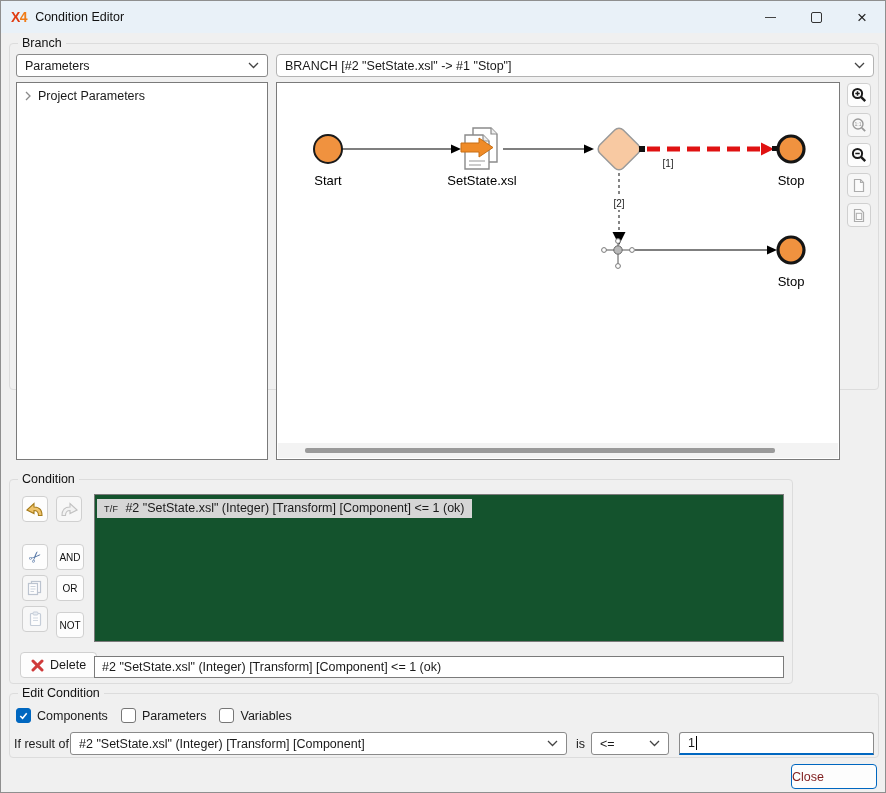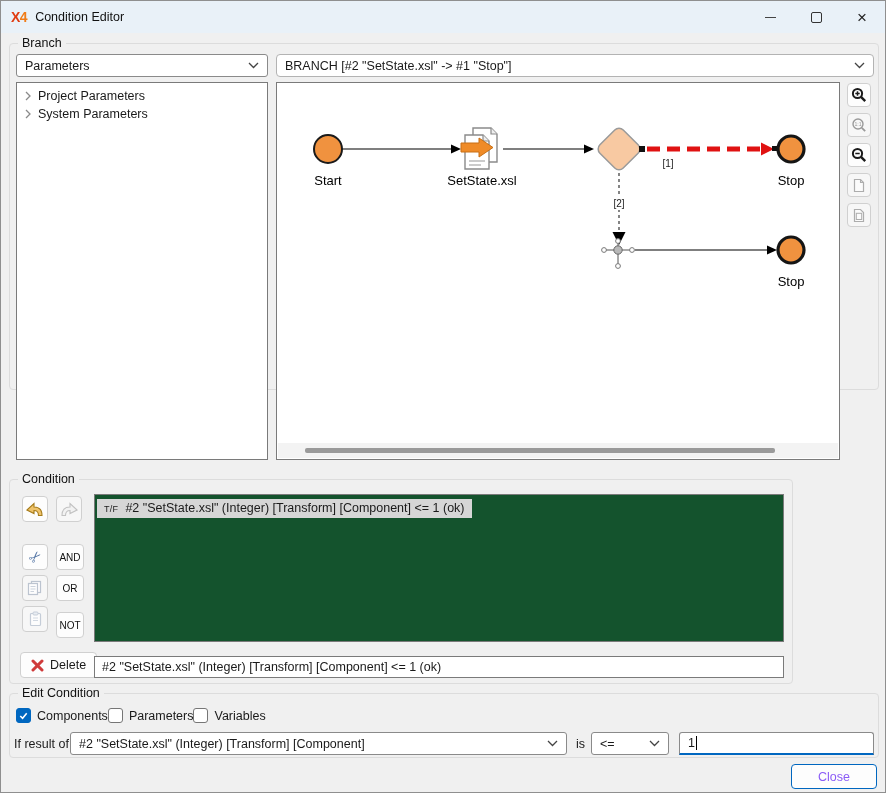--- a/index.html
+++ b/index.html
@@ -48,35 +48,35 @@
   .scissors { display:inline-block; transform:rotate(-45deg); color:#5a7aa8; font-size:15px; }
   .delete-btn { position:absolute; height:26px; background:#fdfdfd; border:1px solid #d0d0d0; border-radius:4px;
                 display:flex; align-items:center; justify-content:center; gap:6px; padding:0 10px; font-size:12.5px; }
   
   .cond-list { position:absolute; background:#14532d; border:1px solid #7a7a7a; overflow:hidden; }
   .cond-row { display:inline-flex; align-items:baseline; gap:7px; margin:4px 0 0 2px; padding:2px 7px 3px 7px; }
   .cond-row.selected { background:#d6d6d6; }
   .cond-prefix { font-size:9px; letter-spacing:0.3px; }
   .cond-summary { position:absolute; background:#fff; border:1px solid #7a7a7a; display:flex; align-items:center; padding:0 7px; white-space:nowrap; overflow:hidden; }
   
-  .check-row { position:absolute; display:flex; align-items:flex-start; }
+  .check-row { position:absolute; display:flex; gap:13px; align-items:flex-start; }
   .check-item { display:flex; align-items:center; gap:6px; }
   .checkbox { width:15px; height:15px; border:1px solid #767676; border-radius:3px; background:#fff;
               display:flex; align-items:center; justify-content:center; }
   .checkbox svg { visibility:hidden; }
   .checkbox.checked { background:#0067c0; border-color:#0067c0; }
   .checkbox.checked svg { visibility:visible; }
   
   .value-input { position:absolute; height:23px; background:#fff; border:1px solid #8a8a8a; border-bottom:2px solid #0067c0;
                  border-radius:3px 3px 0 0; display:flex; align-items:center; padding:0 8px; }
   .caret { width:1px; height:14px; background:#000; margin-left:1px; }
   .inline-label { position:absolute; height:23px; display:flex; align-items:center; }
   
   .close-btn { position:absolute; width:86px; height:25px; background:#fdfdfd; border:1px solid #0067c0; border-radius:4px;
-               display:flex; align-items:center; justify-content:center; font-size:12.5px; color:#8b5cf6; }
+               display:flex; align-items:center; justify-content:flex-start; font-size:12.5px; color:#7f1d1d; }
   .small-label { font-size:12.5px; }
 </style>
 </head>
 <body>
 
 <div class="window">
 
   <div class="titlebar">
     <span class="logo"><span class="x">X</span><span class="four">4</span></span>
     <span class="title-text">Condition Editor</span>
@@ -110,26 +110,20 @@
         </svg>
     </div>
 
     <div class="panel" style="left:6px; top:38px; width:252px; height:378px; padding-top:4px;">
       <div class="tree-item">
         <svg width="6" height="10" viewBox="0 0 6 10">
             <path d="M1 1 L5 5 L1 9" stroke="#8a8a8a" stroke-width="1.3" fill="none"></path>
           </svg>
         <span>Project Parameters</span>
       </div>
-      <div class="tree-item">
-        <svg width="6" height="10" viewBox="0 0 6 10">
-            <path d="M1 1 L5 5 L1 9" stroke="#8a8a8a" stroke-width="1.3" fill="none"></path>
-          </svg>
-        <span>System Parameters</span>
-      </div>
     </div>
 
     <div class="panel" style="left:266px; top:38px; width:564px; height:378px;">
       <svg width="560" height="358" viewBox="0 0 560 358">
 
         <line x1="65" y1="66" x2="176" y2="66" stroke="#000" stroke-width="1.2"></line>
         <polygon points="184,66 174,61.5 174,70.5" fill="#000"></polygon>
 
         <line x1="226" y1="66" x2="308" y2="66" stroke="#000" stroke-width="1.2"></line>
         <polygon points="317,66 307,61.5 307,70.5" fill="#000"></polygon>

